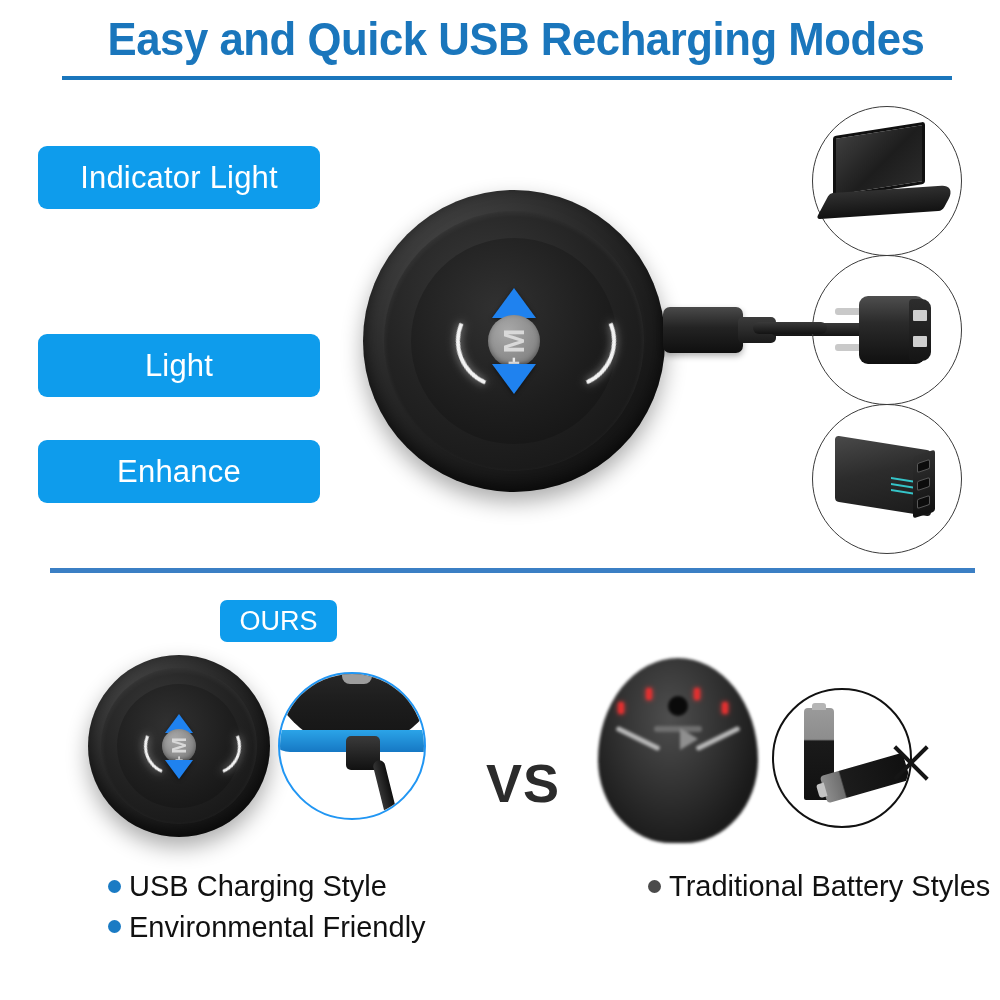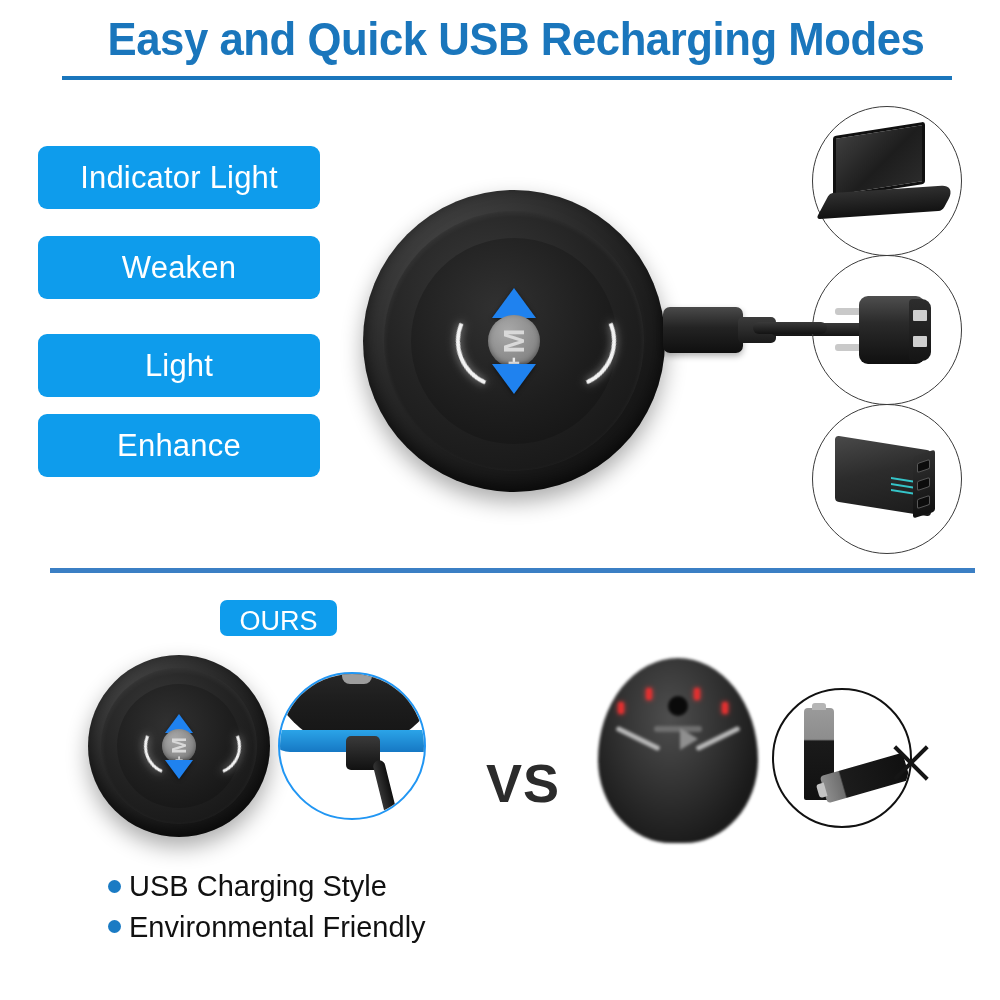--- a/index.html
+++ b/index.html
@@ -59,21 +59,21 @@
     color: #ffffff;
     font-size: 31px;
     line-height: 63px;
     text-align: center;
     letter-spacing: 0.2px;
     box-sizing: border-box;
   }
   #feat-0 { top: 146px; }
   #feat-1 { top: 236px; }
   #feat-2 { top: 334px; }
-  #feat-3 { top: 414px; }
+  #feat-3 { top: 440px; }
 
   
   #device-main {
     position: absolute;
     left: 363px;
     top: 190px;
     width: 302px;
     height: 302px;
   }
   .puck {
@@ -348,21 +348,21 @@
     height: 5px;
     background: #3b7fc4;
   }
 
   
   #tag-ours {
     position: absolute;
     left: 220px;
     top: 600px;
     width: 117px;
-    height: 36px;
+    height: 42px;
     background: #0e9cec;
     border-radius: 7px;
     color: #ffffff;
     font-size: 27px;
     line-height: 42px;
     text-align: center;
   }
   #tag-others {
     position: absolute;
     left: 710px;
@@ -636,21 +636,20 @@
 <body>
 
 <div id="page">
 
   <div id="title-wrap">
     <div id="page-title">Easy and Quick USB Recharging Modes</div>
   </div>
   <div id="title-rule"></div>
 
   <div class="feat-label" id="feat-0">Indicator Light</div>
-  <div class="feat-label" id="feat-1">Weaken</div>
   <div class="feat-label" id="feat-2">Light</div>
   <div class="feat-label" id="feat-3">Enhance</div>
 
   <div id="device-main">
     <div class="puck"></div>
     <div class="puck-ring"></div>
     <div class="puck-face">
       <div class="arc arc-left"></div>
       <div class="arc arc-right"></div>
       <div class="tri tri-up"></div>
@@ -749,14 +748,20 @@
     <div class="bullet-row">
       <span class="dot blue"></span>
       <span class="bullet-text">USB Charging Style</span>
     </div>
     <div class="bullet-row">
       <span class="dot blue"></span>
       <span class="bullet-text">Environmental Friendly</span>
     </div>
   </div>
 
+  <div id="bullets-others">
+    <div class="bullet-row">
+      <span class="dot gray"></span>
+      <span class="bullet-text">Traditional Battery Styles</span>
+    </div>
+  </div>
 
 </div>
 
 </body></html>

